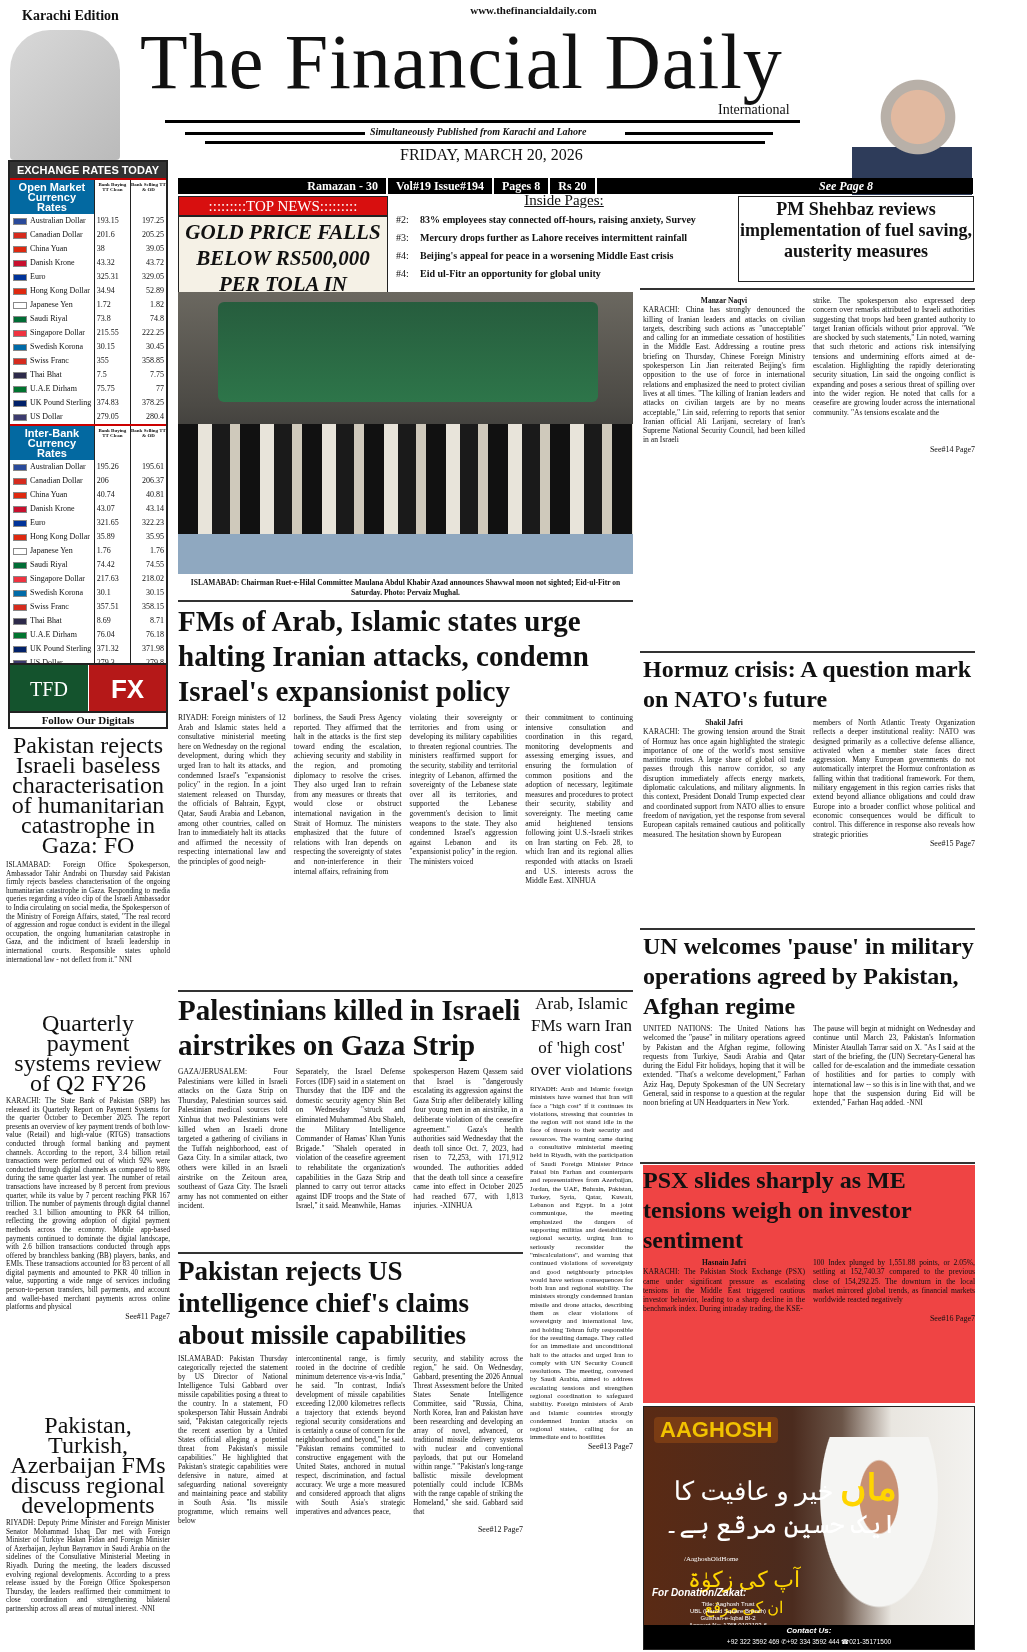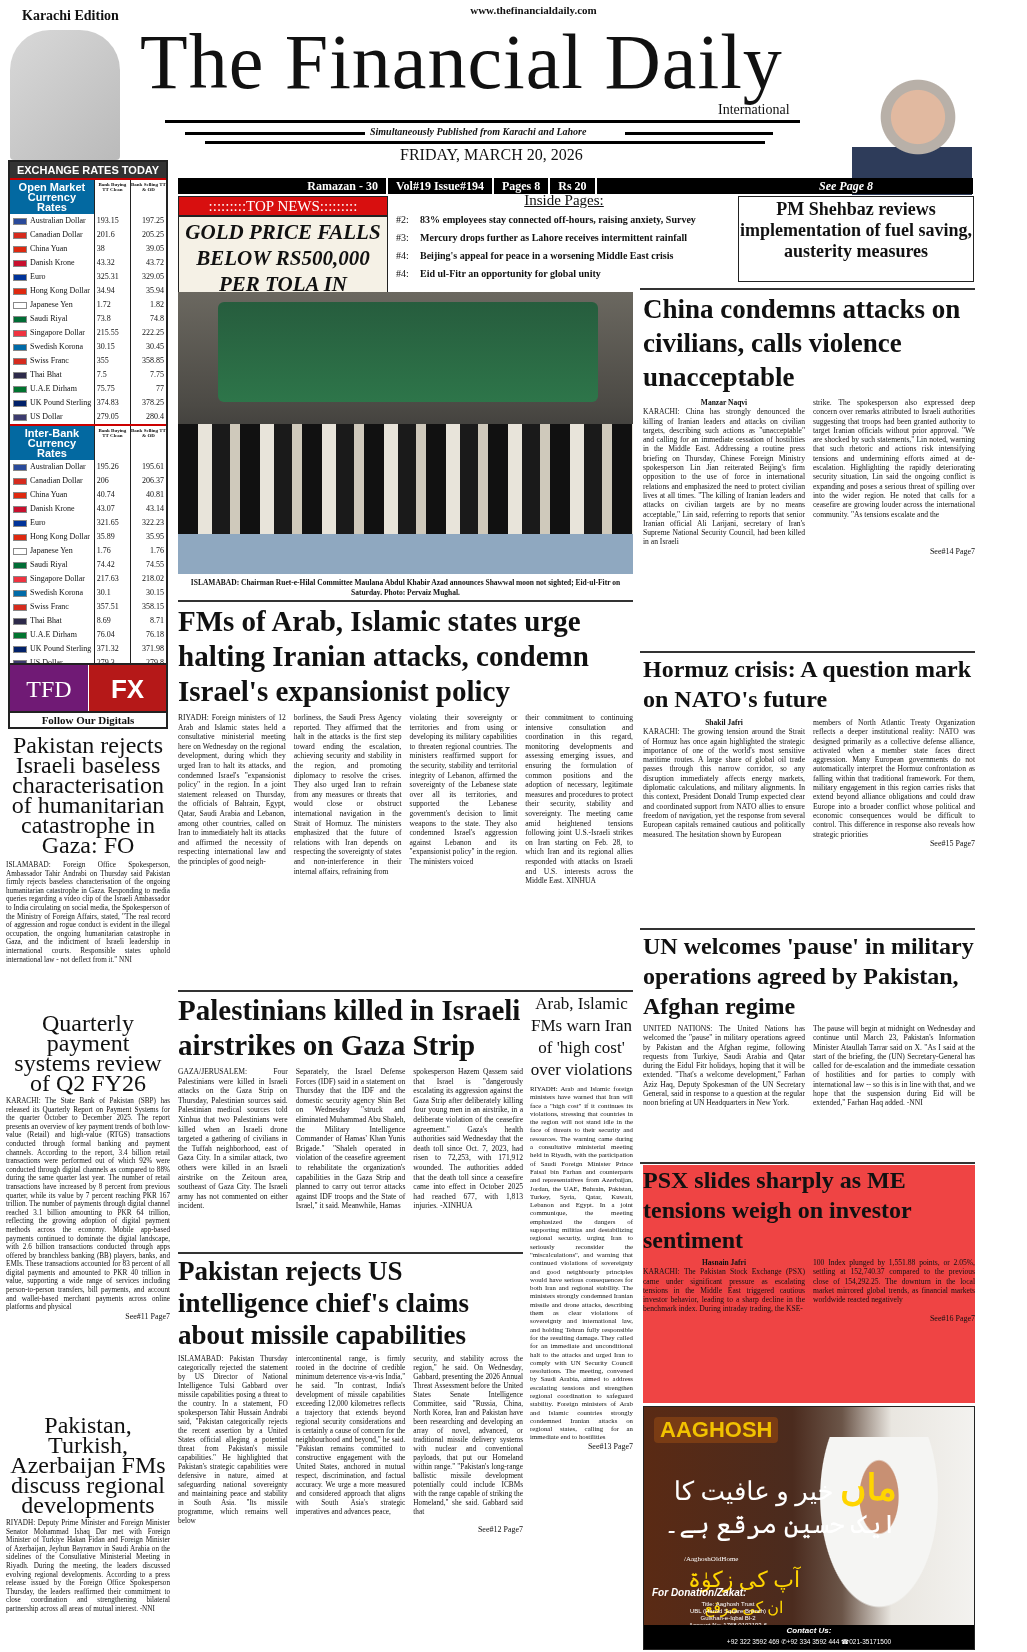--- a/index.html
+++ b/index.html
@@ -22,21 +22,21 @@
 .xhead{background:#333;color:#fff;font-family:"Liberation Sans",sans-serif;font-weight:bold;font-size:11px;text-align:center;padding:2px 0}
 .xsubhead{display:flex;border-top:2px solid #c00}
 .xsubhead .ttl{background:#0369a1;color:#fff;font-family:"Liberation Sans",sans-serif;font-weight:bold;font-size:11px;line-height:10px;text-align:center;width:86px;padding:2px}
 .xsubhead .col{font-size:5px;text-align:center;width:37px;border-left:1px solid #222;font-weight:bold;padding-top:2px}
 .xrow{display:flex;font-size:8px;height:14px;line-height:14px;border-top:0}
 .xrow .nm{width:86px;padding-left:3px;white-space:nowrap;overflow:hidden;display:flex;align-items:center}
 .xrow .v{width:37px;border-left:1px solid #222;padding-left:2px}
 .xrow .v2{text-align:right;padding-right:2px}
 .flag{display:inline-block;width:14px;height:7px;margin-right:3px;border:1px solid #888}
 .tfd{left:8px;top:663px;width:160px;height:50px;display:flex;border:2px solid #222}
-.tfd .a{width:50%;background:#701a75;color:#fff;font-size:24px;text-align:center;line-height:48px}
+.tfd .a{width:50%;background:#14532d;color:#fff;font-size:20px;text-align:center;line-height:48px}
 .tfd .b{width:50%;background:#b51818;color:#fff;font-size:26px;text-align:center;line-height:48px;border-left:1px solid #fff;font-weight:bold;font-family:"Liberation Sans",sans-serif}
 .follow{left:8px;top:713px;width:160px;height:16px;border:2px solid #222;border-top:none;text-align:center;font-weight:bold;font-size:11px;line-height:14px}
 
 .lcol{left:6px;width:164px}
 .lhead{font-size:24px;text-align:center;line-height:20px;font-weight:normal}
 .body8{font-size:7.2px;line-height:8.6px;text-align:justify}
 .seel{font-size:8px;font-weight:normal;text-align:right}
 
 .topnews{left:178px;top:196px;width:210px}
 .tn-title{background:#d80f0f;color:#fff;text-align:center;font-size:15px;line-height:18px;border:1px solid #222}
@@ -141,21 +141,21 @@
         </div>
         <div class="v">325.31</div>
         <div class="v v2">329.05</div>
       </div>
       <div class="xrow">
         <div class="nm">
           <span class="flag" style="background:#de2910"></span>
           <span>Hong Kong Dollar</span>
         </div>
         <div class="v">34.94</div>
-        <div class="v v2">35.94</div>
+        <div class="v v2">52.89</div>
       </div>
       <div class="xrow">
         <div class="nm">
           <span class="flag" style="background:#ffffff"></span>
           <span>Japanese Yen</span>
         </div>
         <div class="v">1.72</div>
         <div class="v v2">1.82</div>
       </div>
       <div class="xrow">
@@ -426,21 +426,20 @@
   <div class="col4 body8" style="margin-top:3px;font-size:7.3px;line-height:9px">
     <div>ISLAMABAD: Pakistan Thursday categorically rejected the statement by US Director of National Intelligence Tulsi Gabbard over missile capabilities posing a threat to the country. In a statement, FO spokesperson Tahir Hussain Andrabi said, "Pakistan categorically rejects the recent assertion by a United States official alleging a potential threat from Pakistan's missile capabilities." He highlighted that Pakistan's strategic capabilities were defensive in nature, aimed at safeguarding national sovereignty and maintaining peace and stability in South Asia. "Its missile programme, which remains well below</div>
     <div>intercontinental range, is firmly rooted in the doctrine of credible minimum deterrence vis-a-vis India," he said. "In contrast, India's development of missile capabilities exceeding 12,000 kilometres reflects a trajectory that extends beyond regional security considerations and is certainly a cause of concern for the neighbourhood and beyond," he said. "Pakistan remains committed to constructive engagement with the United States, anchored in mutual respect, discrimination, and factual accuracy. We urge a more measured and considered approach that aligns with South Asia's strategic imperatives and advances peace,</div>
     <div>security, and stability across the region," he said. On Wednesday, Gabbard, presenting the 2026 Annual Threat Assessment before the United States Senate Intelligence Committee, said "Russia, China, North Korea, Iran and Pakistan have been researching and developing an array of novel, advanced, or traditional missile delivery systems with nuclear and conventional payloads, that put our Homeland within range." "Pakistan's long-range ballistic missile development potentially could include ICBMs with the range capable of striking the Homeland," she said. Gabbard said that</div>
   </div>
   <div class="seel">See#12 Page7</div>
 </div>
 
 <div class="abs rule-h" style="left:640px;top:288px;width:335px"></div>
 <div class="abs" style="left:643px;top:292px;width:332px">
-  <div class="h2r" style="font-size:27px;line-height:34px">China condemns attacks on civilians, calls violence unacceptable</div>
   <div class="col4 body8" style="margin-top:4px;font-size:7.6px;line-height:9.3px">
     <div>
         <div class="byline">Manzar Naqvi</div>
         <div>KARACHI: China has strongly denounced the killing of Iranian leaders and attacks on civilian targets, describing such actions as "unacceptable" and calling for an immediate cessation of hostilities in the Middle East. Addressing a routine press briefing on Thursday, Chinese Foreign Ministry spokesperson Lin Jian reiterated Beijing's firm opposition to the use of force in international relations and emphasized the need to protect civilian lives at all times. "The killing of Iranian leaders and attacks on civilian targets are by no means acceptable," Lin said, referring to reports that senior Iranian official Ali Larijani, secretary of Iran's Supreme National Security Council, had been killed in an Israeli</div>
       </div>
     <div>strike. The spokesperson also expressed deep concern over remarks attributed to Israeli authorities suggesting that troops had been granted authority to target Iranian officials without prior approval. "We are shocked by such statements," Lin noted, warning that such rhetoric and actions risk intensifying tensions and undermining efforts aimed at de-escalation. Highlighting the rapidly deteriorating security situation, Lin said the ongoing conflict is expanding and poses a serious threat of spilling over into the wider region. He noted that calls for a ceasefire are growing louder across the international community. "As tensions escalate and the</div>
   </div>
   <div class="seel">See#14 Page7</div>
 </div>
 <div class="abs rule-h" style="left:640px;top:651px;width:335px"></div>

